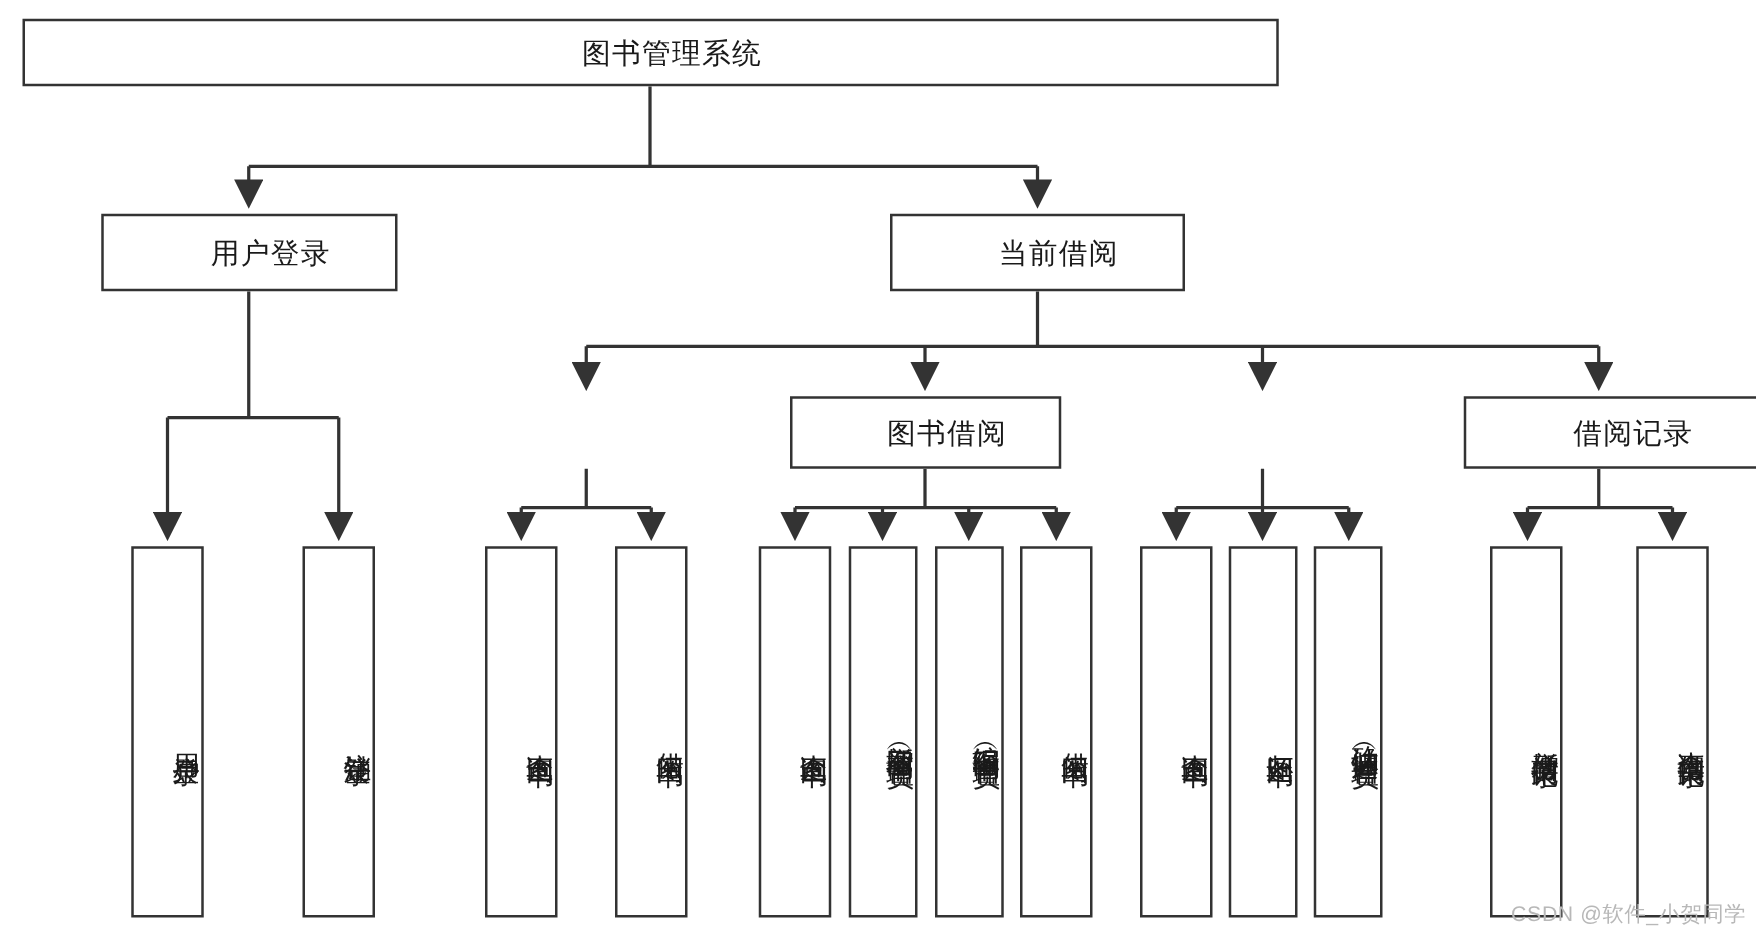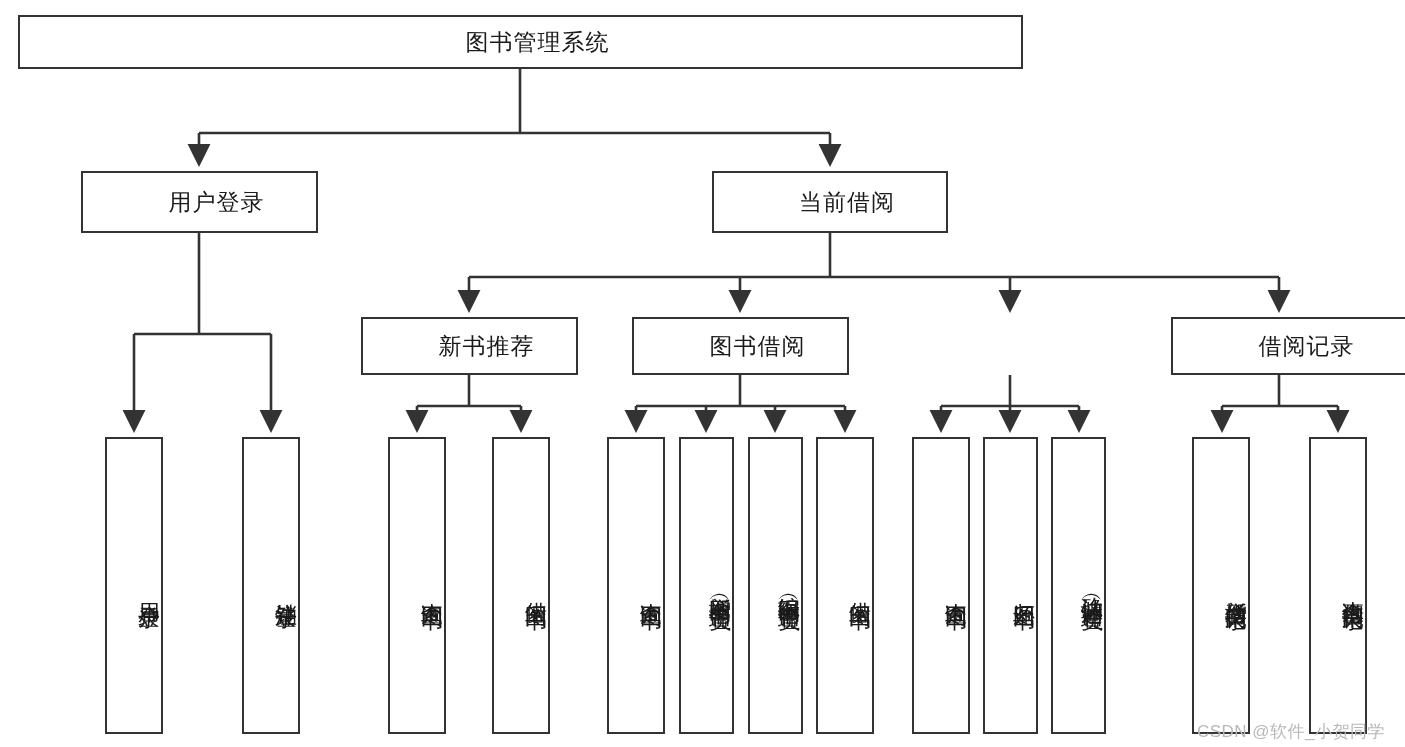--- a/index.html
+++ b/index.html
@@ -57,21 +57,21 @@
   svg.wires {
     position: absolute;
     left: 0;
     top: 0;
     width: 1405px;
     height: 747px;
     pointer-events: none;
   }
   .watermark {
     position: absolute;
-    right: 20px;
+    right: 8px;
     bottom: 4px;
     font-size: 17px;
     color: #b8b8b8;
     white-space: nowrap;
     letter-spacing: 0.5px;
   }
 </style>
 </head>
 <body>
 
@@ -131,23 +131,20 @@
     <span class="hlabel">图书管理系统</span>
   </div>
 
   <div class="node horiz" style="left:81px; top:171px; width:237px; height:62px;">
     <span class="hlabel">用户登录</span>
   </div>
   <div class="node horiz" style="left:712px; top:171px; width:236px; height:62px;">
     <span class="hlabel">当前借阅</span>
   </div>
 
-  <div class="node horiz" style="left:361px; top:317px; width:217px; height:58px;">
-    <span class="hlabel">新书推荐</span>
-  </div>
   <div class="node horiz" style="left:632px; top:317px; width:217px; height:58px;text-align:center;">
     <span class="hlabel">图书借阅</span>
   </div>
   <div class="node horiz" style="left:1171px; top:317px; width:237px; height:58px;">
     <span class="hlabel">借阅记录</span>
   </div>
 
   <div class="node vert" style="left:105px; top:437px; width:58px; height:297px;">
     <span class="vlabel">用户登录</span>
   </div>

